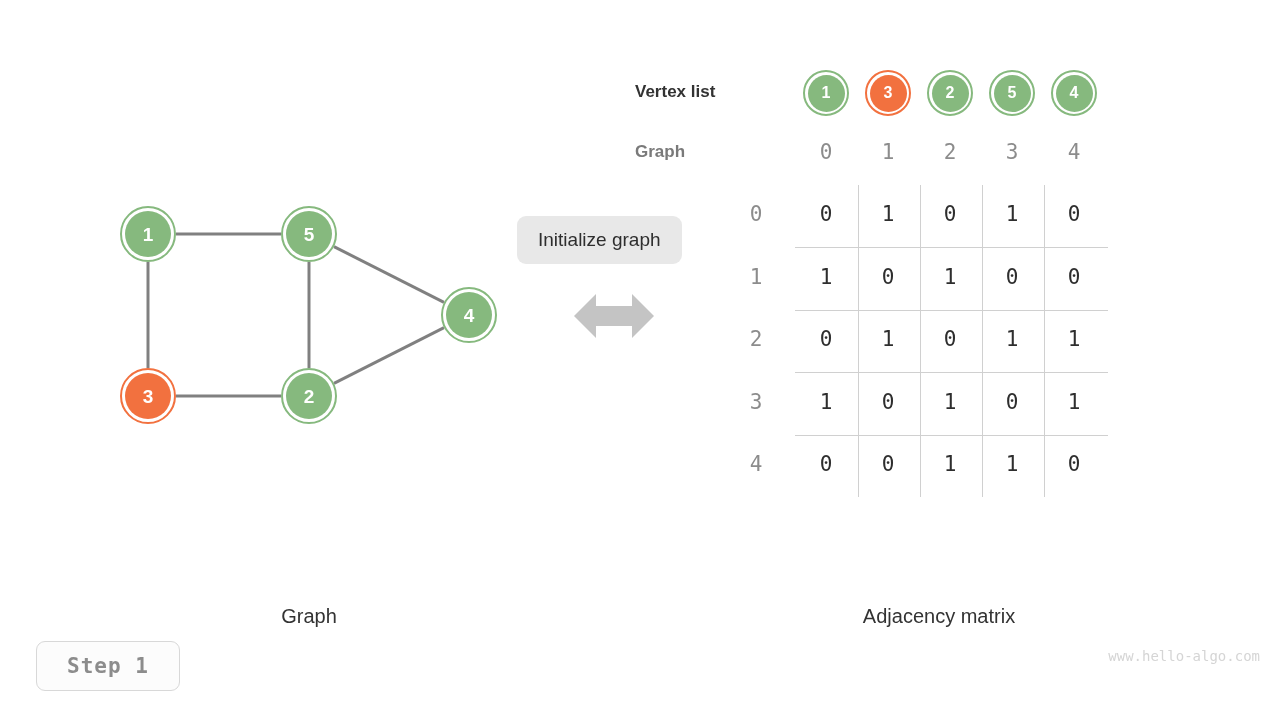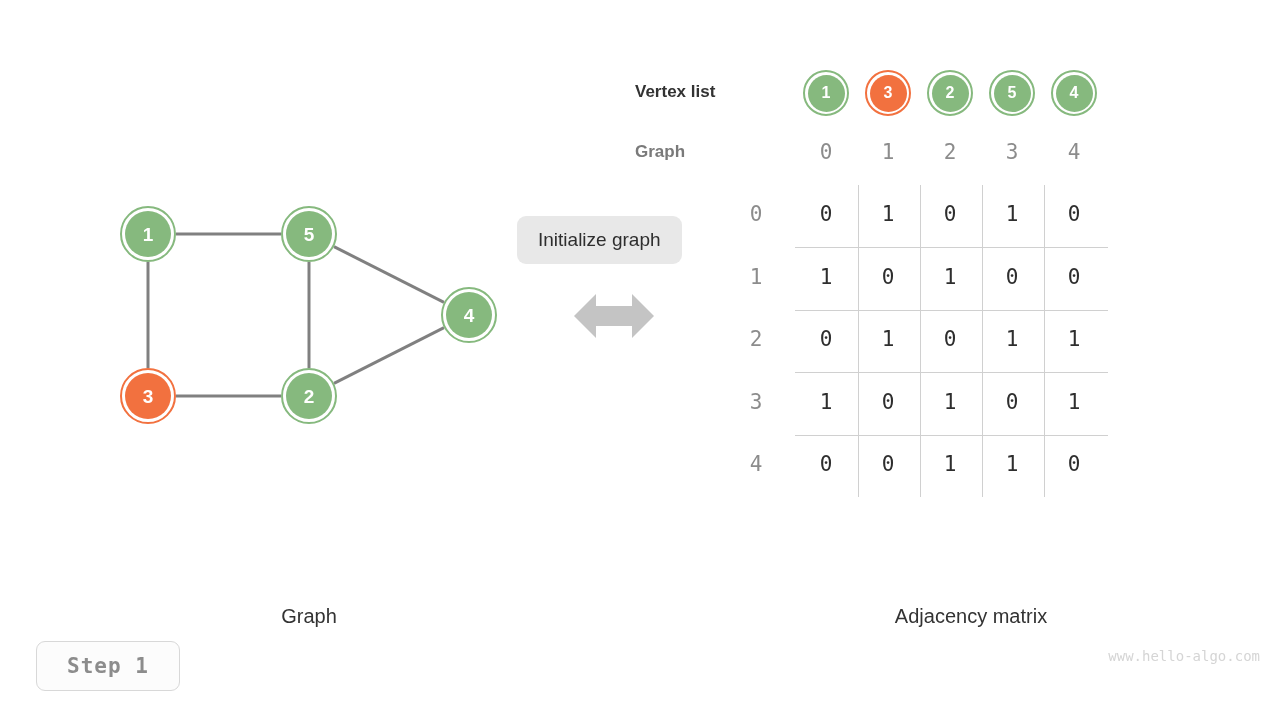--- a/index.html
+++ b/index.html
@@ -171,21 +171,21 @@
 
   
   .caption {
     position: absolute;
     font-size: 20px;
     color: #333333;
     text-align: center;
     font-family: "Liberation Sans", sans-serif;
   }
   #caption-graph { left: 209px; top: 605px; width: 200px; }
-  #caption-matrix { left: 871px; top: 605px; width: 200px; }
+  #caption-matrix { left: 839px; top: 605px; width: 200px; }
 
   
   #step-badge {
     position: absolute;
     left: 36px;
     top: 641px;
     width: 144px;
     height: 50px;
     box-sizing: border-box;
     border: 1px solid #d8d8d8;

